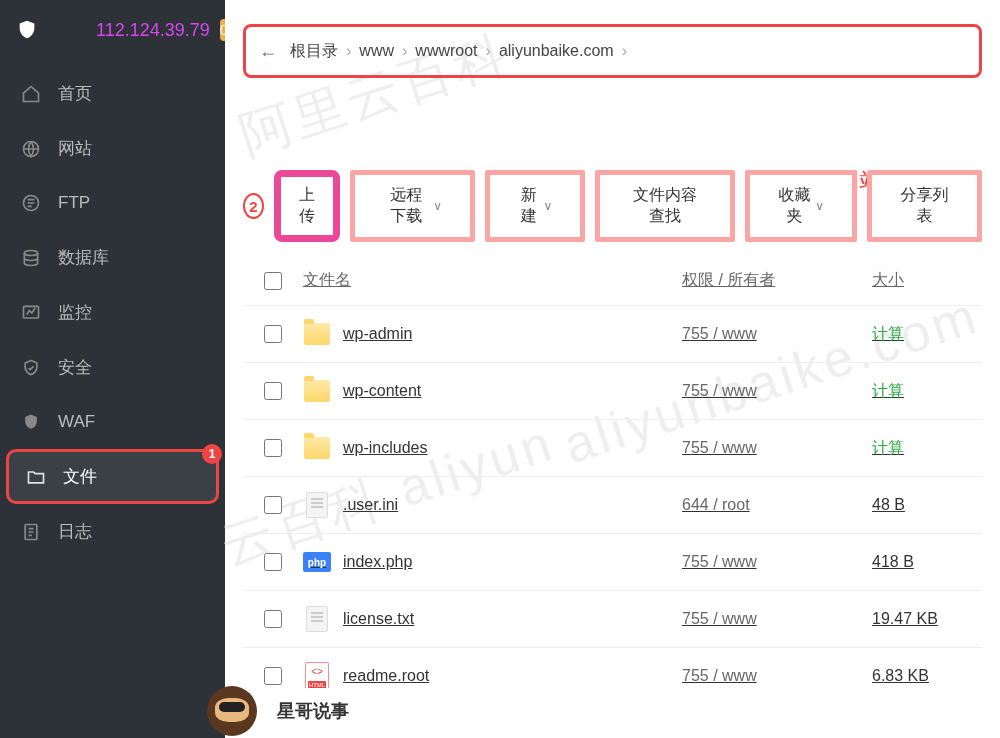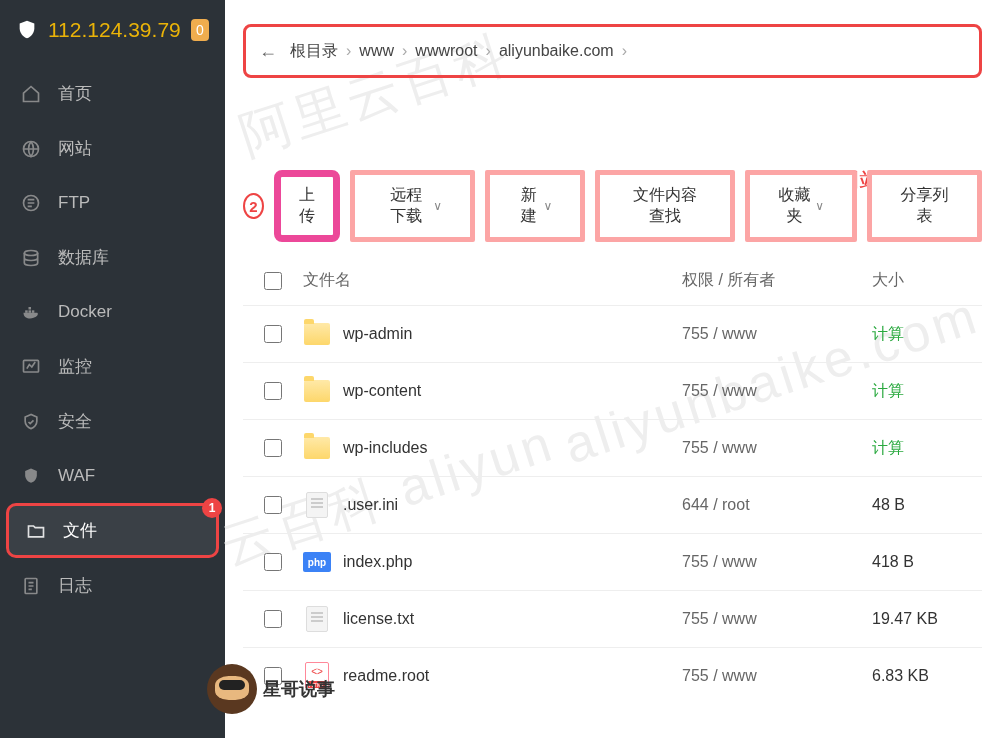--- a/index.html
+++ b/index.html
@@ -1,59 +1,59 @@
 <!DOCTYPE html>
 <html><head>
 <meta charset="utf-8">
 <style>
 * { margin: 0; padding: 0; box-sizing: border-box; }
 body { font-family: "Microsoft YaHei", Arial, sans-serif; font-size: 14px; color: #333; background: #fff; width: 1000px; height: 738px; overflow: hidden; position: relative; }
 .container { display: flex; width: 100%; height: 100%; }
 .sidebar { width: 225px; background: #2c3238; color: #c0c6cc; display: flex; flex-direction: column; }
 .sidebar-header { display: flex; align-items: center; padding: 18px 16px; gap: 10px; }
 .sidebar-header .shield { width: 24px; height: 24px; display: flex; align-items: center; justify-content: center; }
-.sidebar-header .ip { color: #eab308; font-size: 21px; font-weight: 500; }
+.sidebar-header .ip { color: #d946ef; font-size: 18px; font-weight: 500; margin-left: 48px; }
 .sidebar-header .badge { background: #f0ad4e; color: #fff; width: 22px; height: 22px; border-radius: 4px; display: flex; align-items: center; justify-content: center; font-size: 14px; margin-left: auto; }
 .sidebar-items { flex: 1; margin-top: 6px; }
 .sidebar-item { display: flex; align-items: center; padding: 16px 20px; gap: 16px; cursor: pointer; color: #bbb; font-size: 17px; position: relative; }
 .sidebar-item.active { background: #3a4046; color: #fff; border: 3px solid #e44; border-radius: 10px; margin: 0 6px; padding: 13px 16px; }
 .sidebar-item .icon { width: 22px; height: 22px; display: flex; align-items: center; justify-content: center; opacity: .85; }
 .annot-badge { position: absolute; top: -8px; right: -6px; width: 20px; height: 20px; background: #e44; color: #fff; border-radius: 50%; display: flex; align-items: center; justify-content: center; font-size: 12px; font-weight: bold; }
 .main { flex: 1; background: #fff; display: flex; flex-direction: column; position: relative; }
 .breadcrumb-wrap { padding: 24px 18px 0; display: flex; align-items: center; }
 .breadcrumb { border: 3px solid #e44; border-radius: 8px; display: flex; align-items: center; padding: 8px 6px; flex: 1; }
 .bc-back { width: 32px; height: 32px; display: flex; align-items: center; justify-content: center; cursor: pointer; color: #666; font-size: 18px; }
 .bc-item { padding: 4px 6px; cursor: pointer; color: #444; font-size: 16px; }
 .bc-sep { color: #aaa; font-size: 16px; padding: 0 2px; }
 .annotation-label { color: #e44; font-size: 22px; text-align: center; margin: 10px 0 6px 560px; position: absolute; top: 78px; }
 .toolbar { display: flex; align-items: center; gap: 10px; padding: 46px 18px 14px; }
 .annot-circle { width: 26px; height: 26px; border: 2px solid #e44; border-radius: 50%; color: #e44; display: flex; align-items: center; justify-content: center; font-weight: bold; font-size: 15px; }
 .btn { border: 5px solid #fca5a5; background: #fff; padding: 10px 28px; cursor: pointer; font-size: 16px; color: #333; border-radius: 2px; display: flex; align-items: center; gap: 4px; }
 .btn.highlight { border: 7px solid #ec4899; border-radius: 8px; padding: 8px 14px; }
 .chevron-down { font-size: 12px; color: #888; }
 .file-table { flex: 1; overflow: auto; padding: 0 18px; }
-.file-header, .file-row { display: flex; align-items: center; border-bottom: 1px solid #eee; }
+.file-header, .file-row { display: flex; align-items: center; border-bottom: 1px solid #eee; text-decoration: underline; }
 .file-header { padding: 14px 0; color: #666; font-size: 16px; }
 .file-row { padding: 14px 0; }
 .col-check { width: 60px; display: flex; justify-content: center; }
 .col-check input { width: 18px; height: 18px; }
 .col-name { flex: 1; display: flex; align-items: center; gap: 12px; font-size: 16px; }
 .col-perm { width: 190px; color: #666; font-size: 16px; }
 .col-size { width: 110px; font-size: 16px; }
 .col-size.calc { color: #2aa93f; }
 .file-icon { width: 28px; height: 28px; display: flex; align-items: center; justify-content: center; }
 .folder-icon { width: 26px; height: 22px; background: linear-gradient(#ffe9a8,#fdd76b); border-radius: 2px; position: relative; }
 .folder-icon::before { content: ''; position: absolute; top: -4px; left: 0; width: 10px; height: 5px; background: #fdd76b; border-radius: 2px 2px 0 0; }
 .doc-icon { width: 22px; height: 26px; background: #f4f4f4; border: 1px solid #ddd; border-radius: 2px; position: relative; }
 .doc-icon::after { content: ''; position: absolute; top: 5px; left: 4px; right: 4px; height: 2px; background: #ccc; box-shadow: 0 4px 0 #ccc, 0 8px 0 #ccc; }
 .php-icon { width: 34px; height: 20px; background: #3b82f6; color: #fff; border-radius: 2px; display: flex; align-items: center; justify-content: center; font-size: 10px; font-weight: bold; }
 .html-icon { width: 24px; height: 28px; background: #fff; border: 1px solid #f89; border-radius: 2px; position: relative; display: flex; align-items: flex-end; justify-content: center; }
 .html-icon::before { content: '<>'; position: absolute; top: 3px; color: #e44; font-size: 10px; }
 .html-icon::after { content: 'HTML'; background: #e44; color: #fff; font-size: 6px; padding: 1px 1px; border-radius: 1px; }
-.monkey { position: absolute; bottom: 24px; right: 18px; display: flex; align-items: center; gap: 6px; }
+.monkey { position: absolute; bottom: 2px; right: 18px; display: flex; align-items: center; gap: 20px; }
 .monkey-face { width: 50px; height: 50px; background: #5a3820; border-radius: 50%; position: relative; }
 .monkey-face::before { content: ''; position: absolute; top: 12px; left: 8px; width: 34px; height: 24px; background: #e8b87f; border-radius: 40%; }
 .monkey-face::after { content: ''; position: absolute; top: 16px; left: 12px; width: 26px; height: 10px; background: #222; border-radius: 6px; }
 .monkey-text { font-size: 18px; font-weight: bold; color: #333; }
 .watermark { position: absolute; color: #eee; font-size: 52px; font-weight: 300; transform: rotate(-18deg); pointer-events: none; z-index: 0; letter-spacing: 4px; }
 .wm1 { top: 60px; left: 10px; }
 .wm2 { top: 350px; left: 330px; }
 .wm3 { top: 460px; left: -10px; }
 .main > *:not(.watermark) { position: relative; z-index: 1; }
 </style>
@@ -99,32 +99,20 @@
           <span>FTP</span>
         </div>
         <div class="sidebar-item">
           <span class="icon">
             <svg width="20" height="20" viewBox="0 0 24 24" fill="none" stroke="#999" stroke-width="2">
               <ellipse cx="12" cy="6" rx="8" ry="3"></ellipse>
               <path d="M4 6 v12 a8 3 0 0 0 16 0 V6 M4 12 a8 3 0 0 0 16 0"></path>
             </svg>
           </span>
           <span>数据库</span>
-        </div>
-        <div class="sidebar-item">
-          <span class="icon">
-            <svg width="20" height="20" viewBox="0 0 24 24" fill="#999">
-              <rect x="5" y="10" width="3" height="3"></rect>
-              <rect x="9" y="10" width="3" height="3"></rect>
-              <rect x="13" y="10" width="3" height="3"></rect>
-              <rect x="9" y="6" width="3" height="3"></rect>
-              <path d="M3 13 h16 c2 0 2 4-4 6 -4 2-12 1-12-6"></path>
-            </svg>
-          </span>
-          <span>Docker</span>
         </div>
         <div class="sidebar-item">
           <span class="icon">
             <svg width="20" height="20" viewBox="0 0 24 24" fill="none" stroke="#999" stroke-width="2">
               <rect x="3" y="4" width="18" height="14" rx="1"></rect>
               <path d="M7 14 l3-5 3 3 4-6"></path>
             </svg>
           </span>
           <span>监控</span>
         </div>

